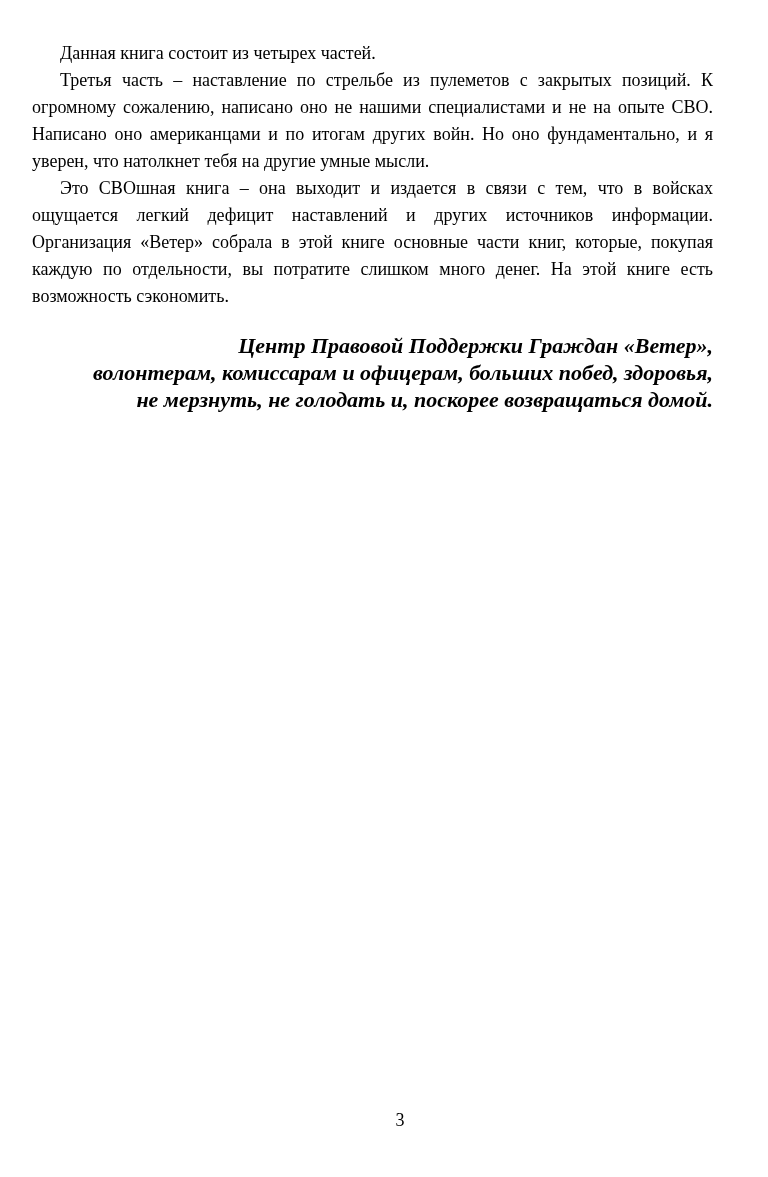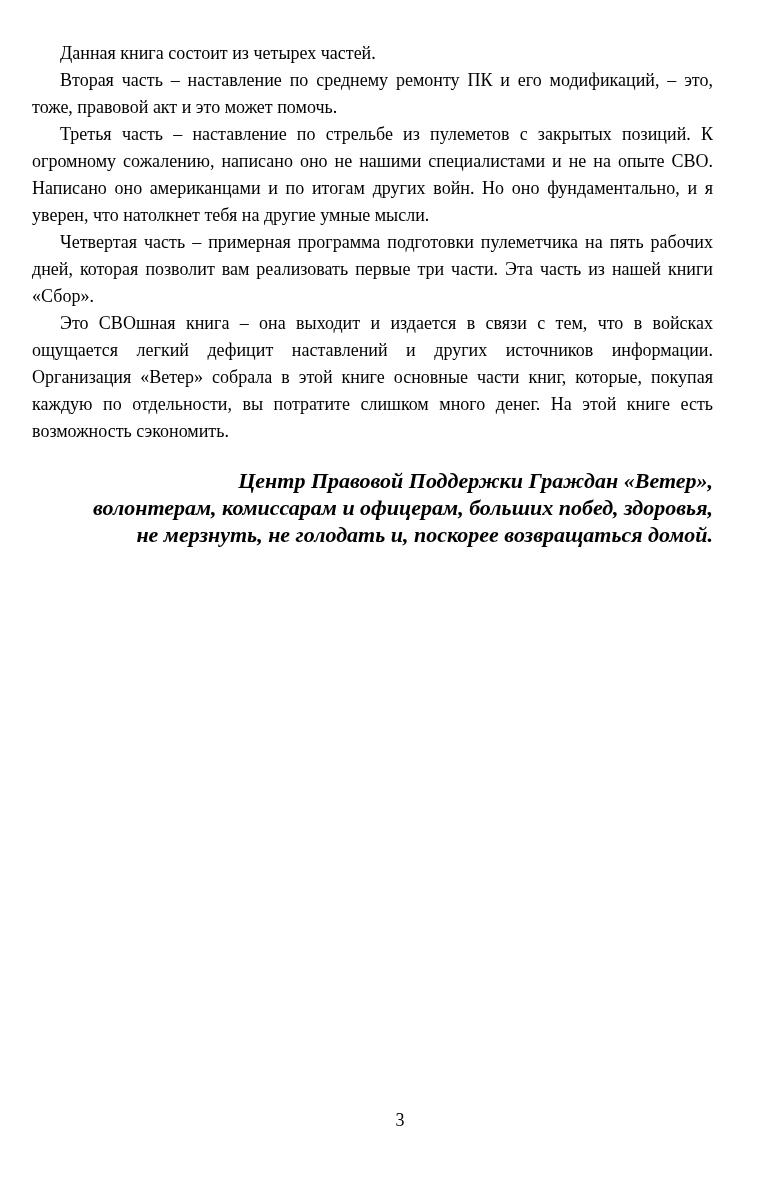--- a/index.html
+++ b/index.html
@@ -52,23 +52,21 @@
     line-height: 20px;
     transform: translateX(16px);
   }
 </style>
 </head>
 <body>
 
 <div class="page">
   <div class="text-block">
     <p>Данная книга состоит из четырех частей.</p>
-    <p>Вторая часть – наставление по среднему ремонту ПК и его модифика­ций, – это, тоже, правовой акт и это может помочь.</p>
     <p>Третья часть – наставление по стрельбе из пулеметов с закрытых по­зиций. К огромному сожалению, написано оно не нашими специалиста­ми и не на опыте СВО. Написано оно американцами и по итогам других войн. Но оно фундаментально, и я уверен, что натолкнет тебя на другие умные мысли.</p>
-    <p>Четвертая часть – примерная программа подготовки пулеметчика на пять рабочих дней, которая позволит вам реализовать первые три части. Эта часть из нашей книги «Сбор».</p>
     <p>Это СВОшная книга – она выходит и издается в связи с тем, что в войсках ощущается легкий дефицит наставлений и других источников информации. Организация «Ветер» собрала в этой книге основные части книг, которые, покупая каждую по отдельности, вы потратите слишком много денег. На этой книге есть возможность сэкономить.</p>
     <div class="signature">
       <div class="sig-line">Центр Правовой Поддержки Граждан «Ветер»,</div>
       <div class="sig-line">волонтерам, комиссарам и офицерам, больших побед, здоровья,</div>
       <div class="sig-line">не мерзнуть, не голодать и, поскорее возвращаться домой.</div>
     </div>
   </div>
   <div class="page-number">3</div>
 </div>
 

